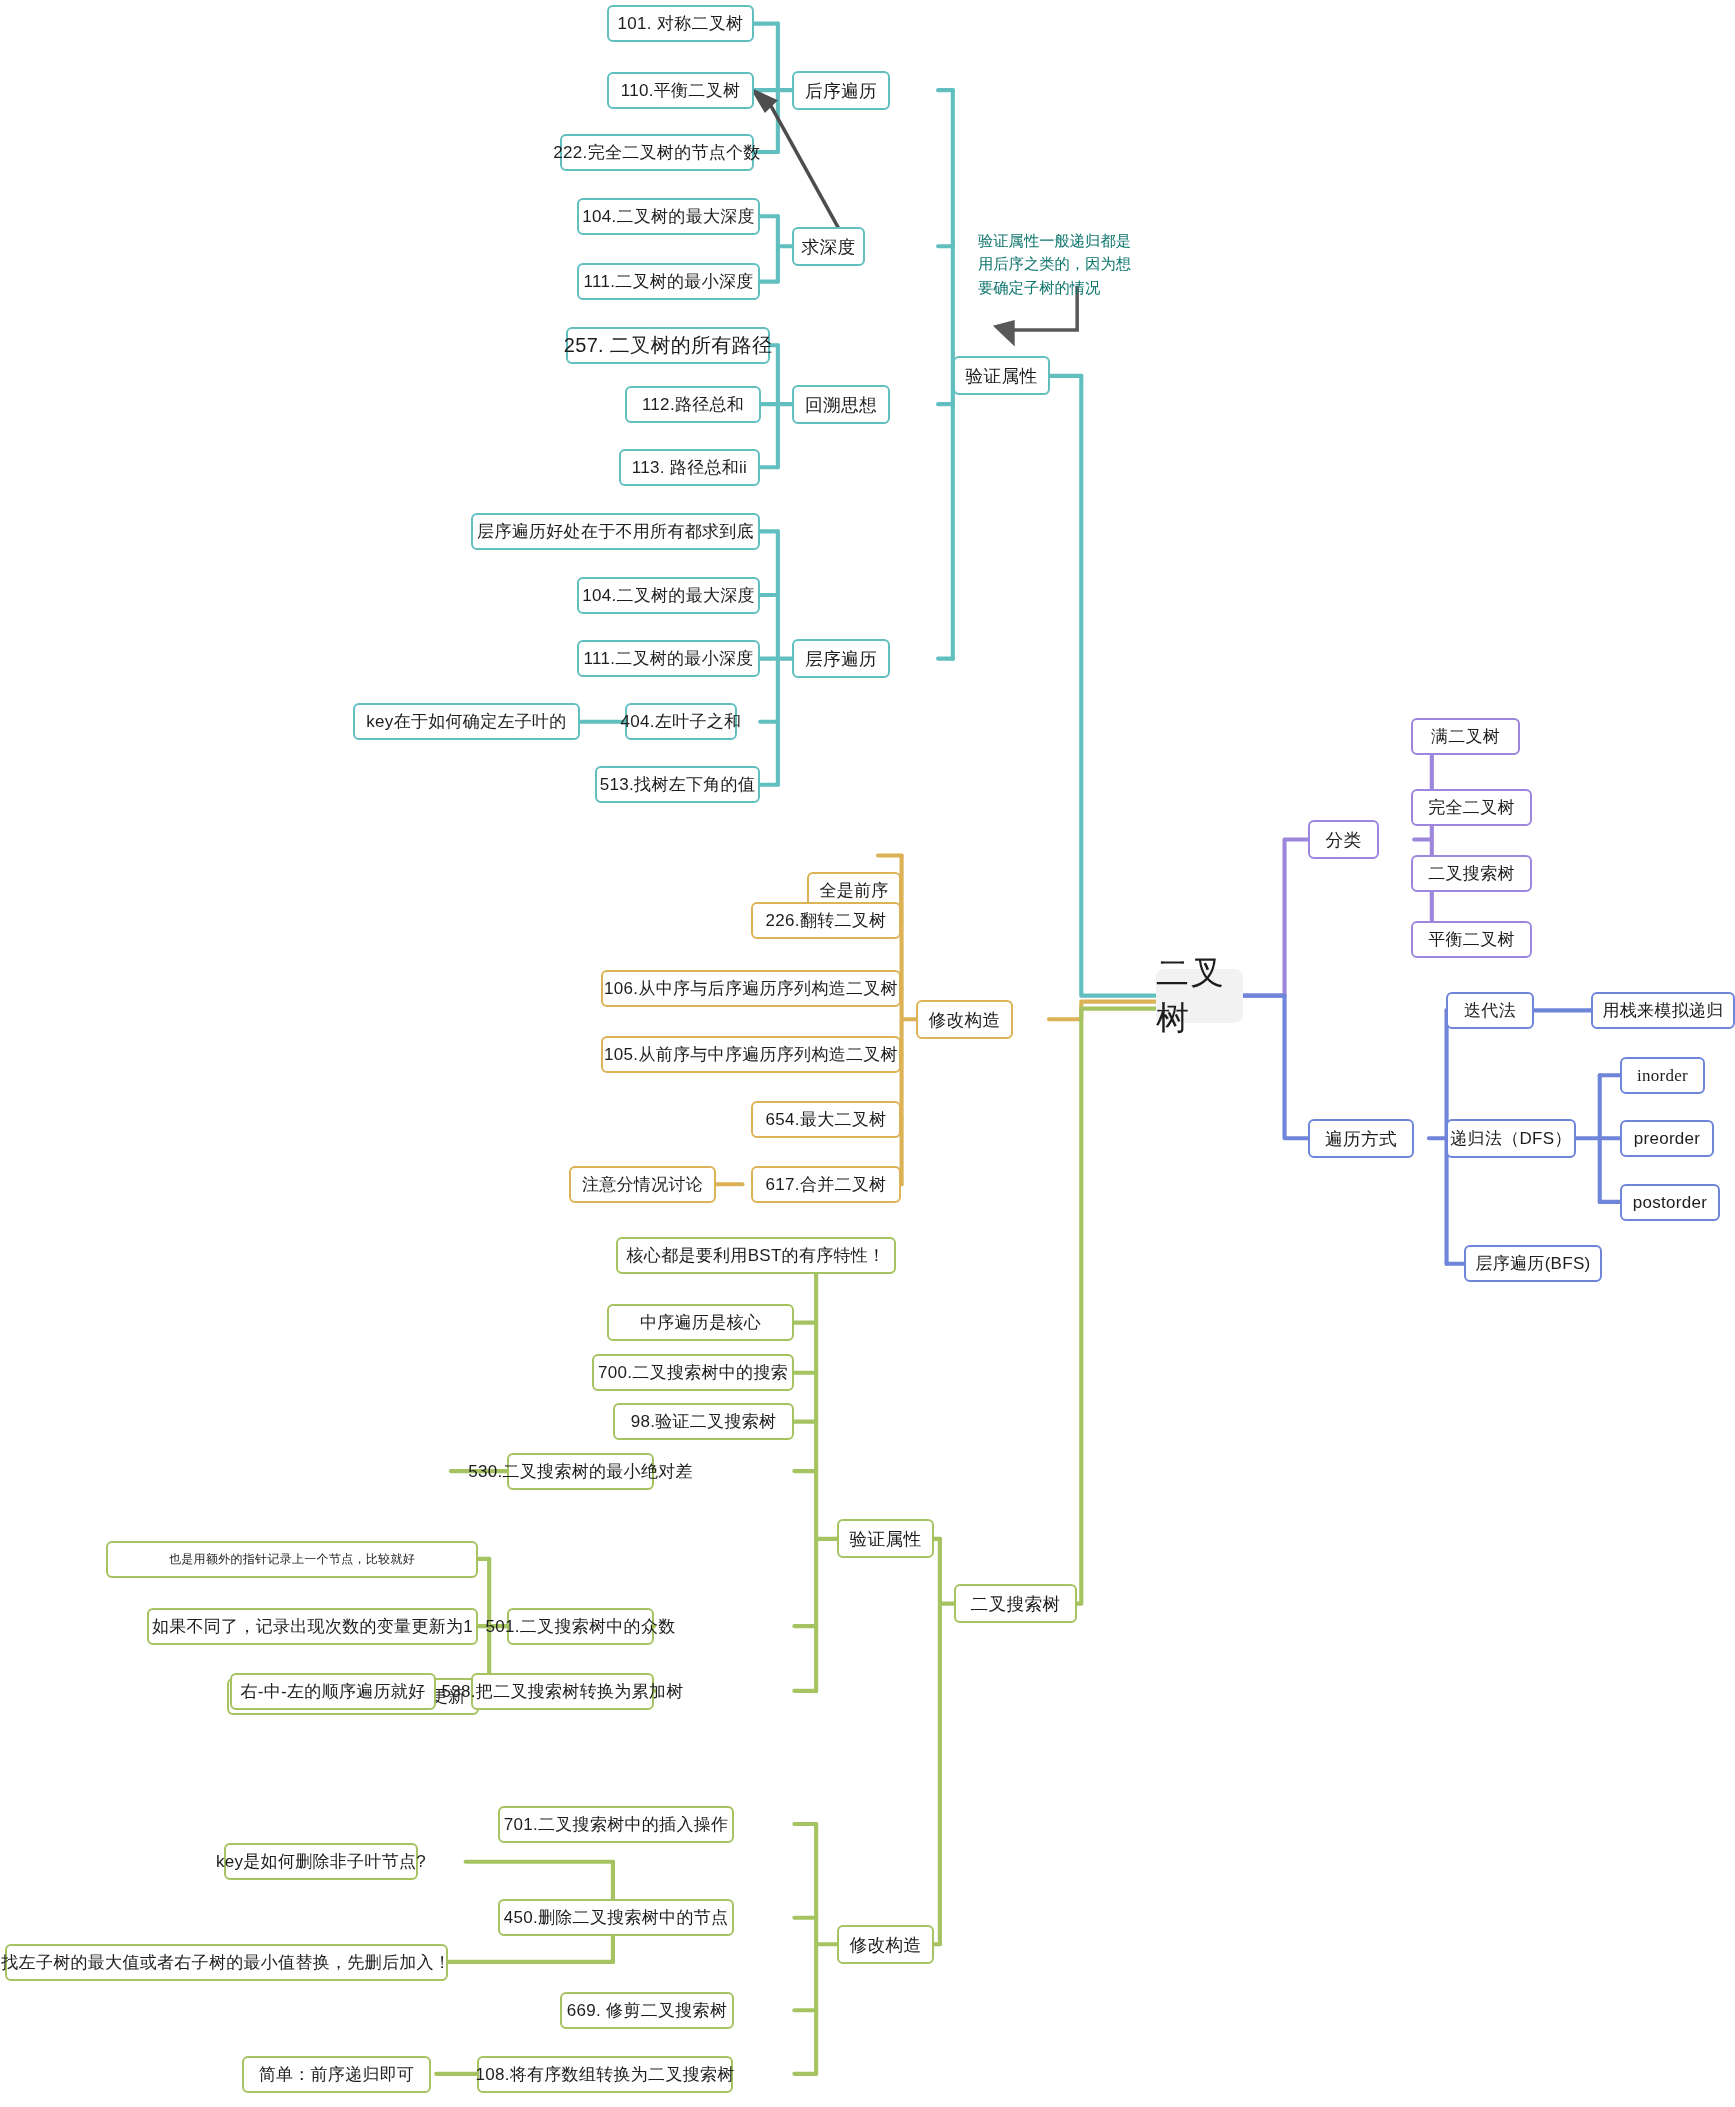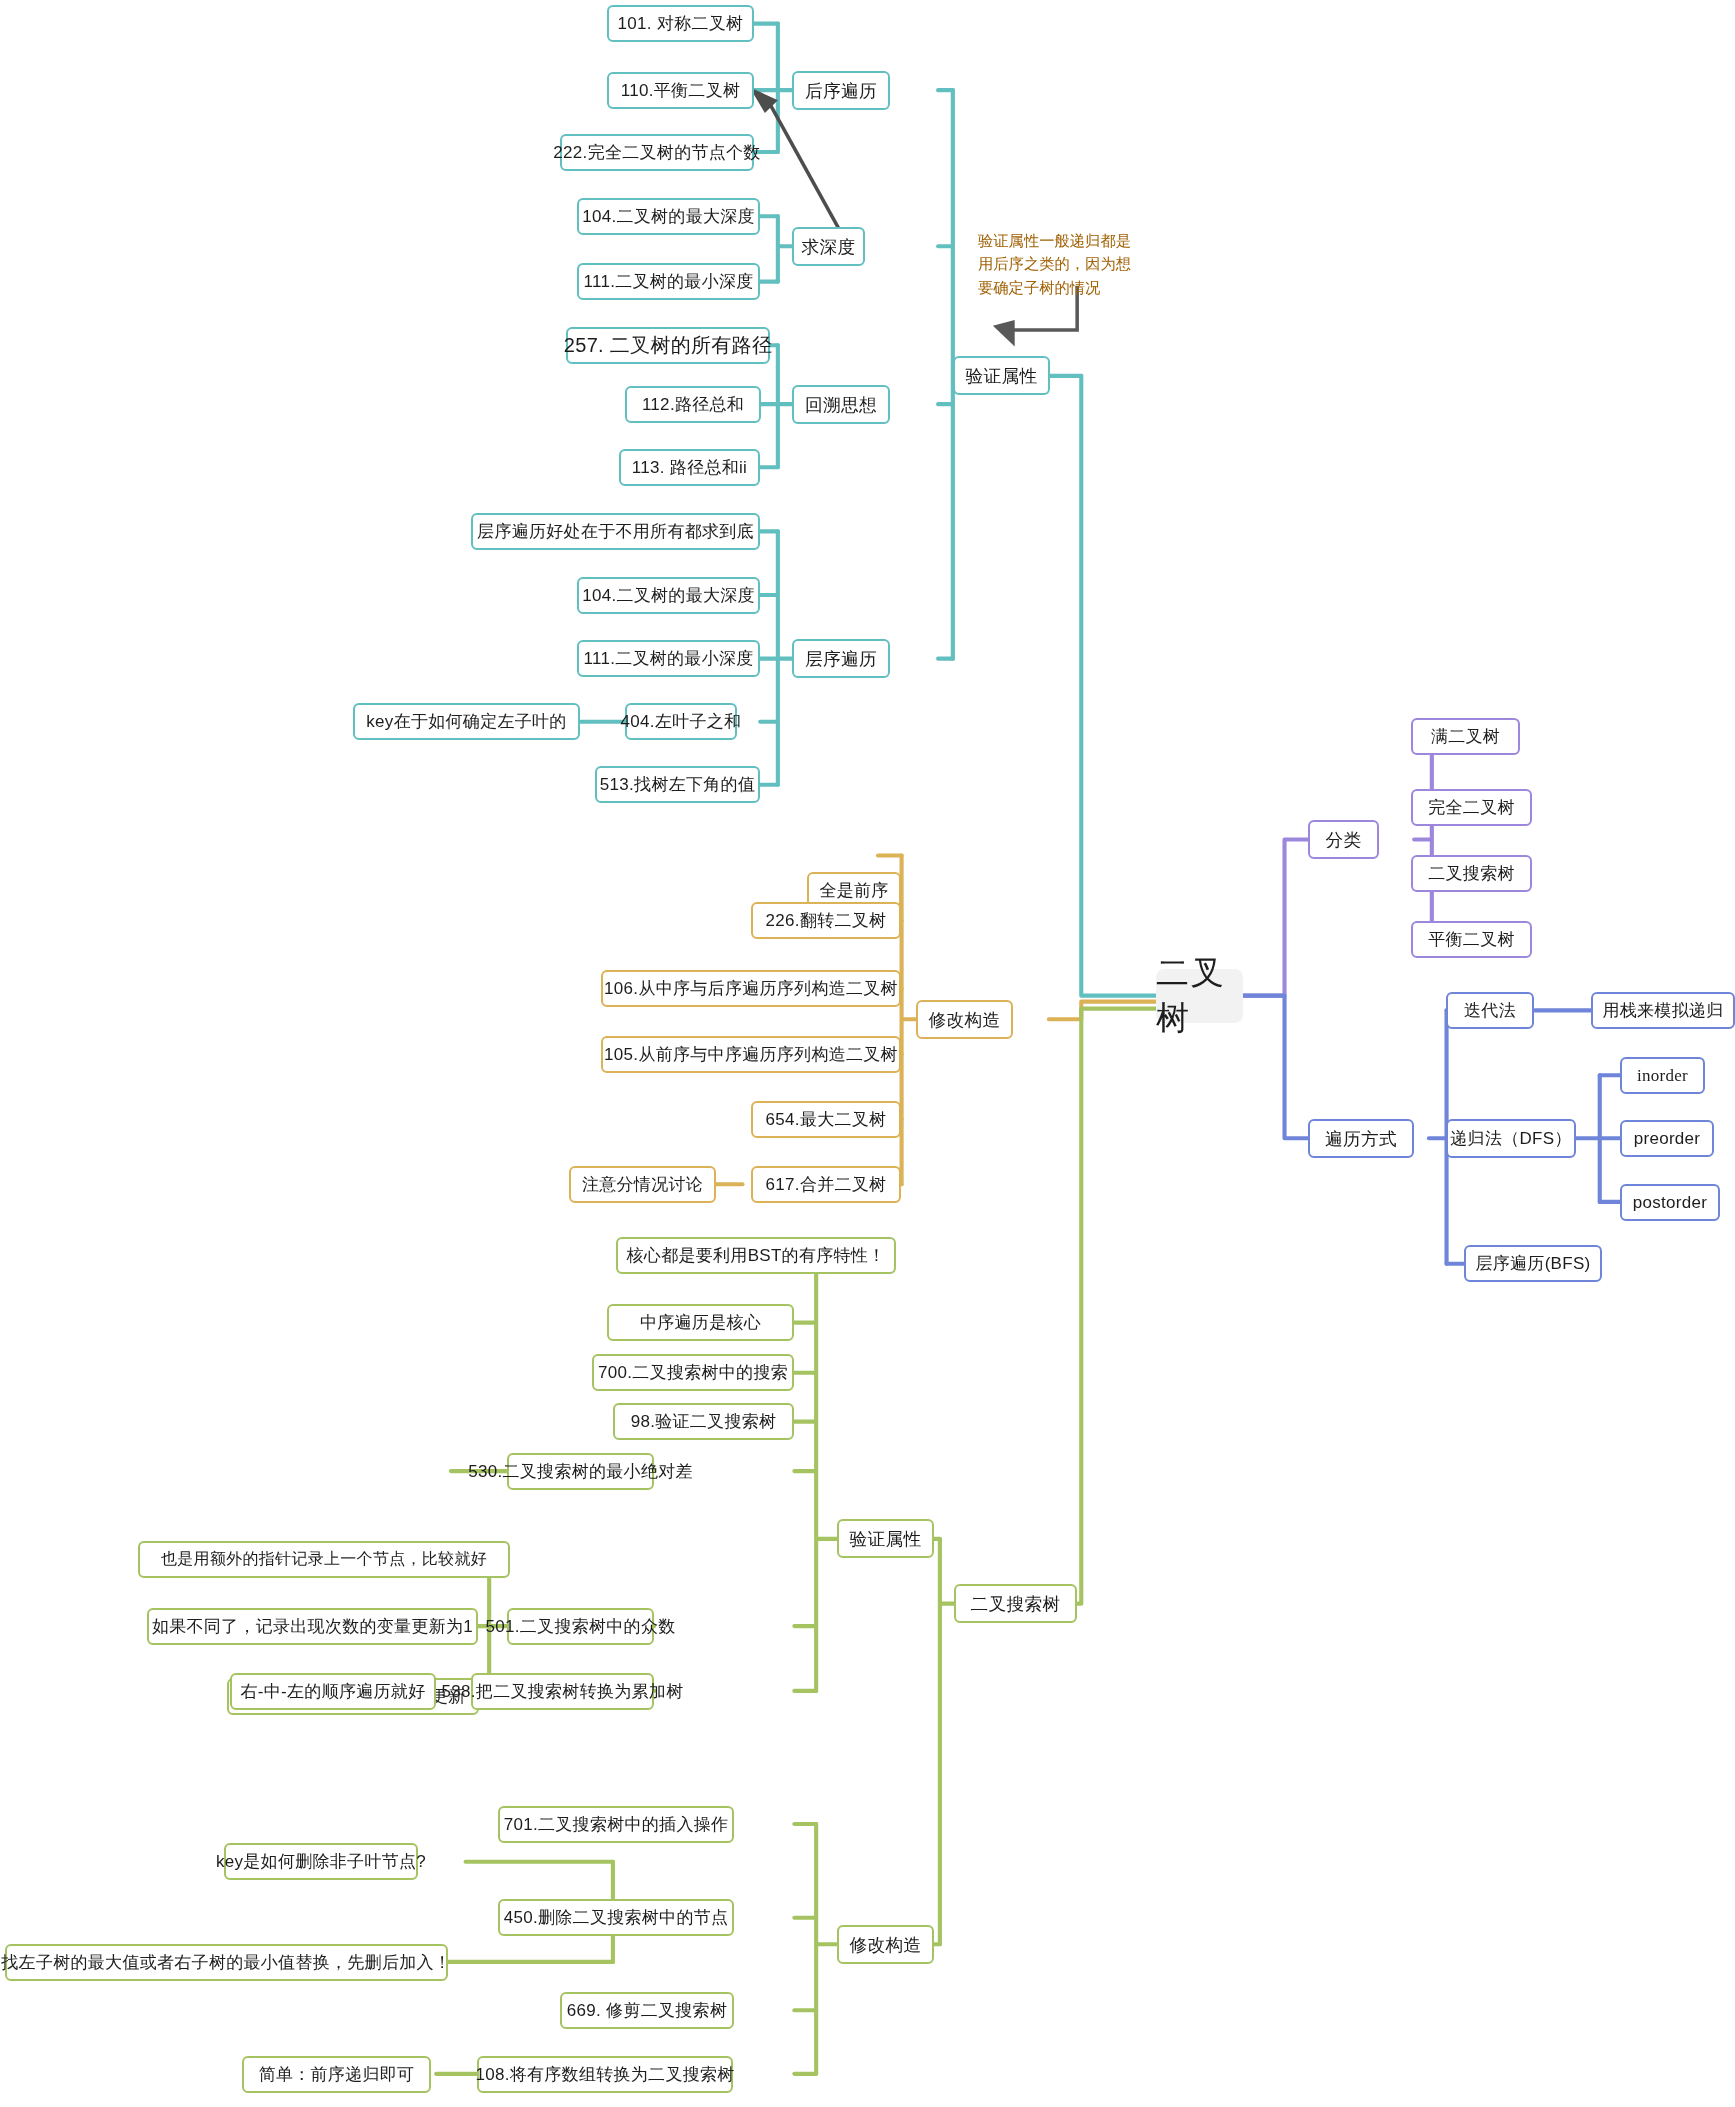--- a/index.html
+++ b/index.html
@@ -27,21 +27,21 @@
     background:#f2f2f2;
     border:none;
     border-radius:8.2px;
     display:flex;align-items:center;justify-content:center;
     color:#1d1d1d;
     font-size:33px;
     letter-spacing:1.8px;
   }
   .note{
     position:absolute;
-    color:#a16207;
+    color:#0f766e;
     font-size:15.3px;
     line-height:1.52;
     text-align:left;
     white-space:pre-line;
   }
   svg.links{position:absolute;left:0;top:0;width:1736px;height:2108px;pointer-events:none;}
   
   .c-teal{border-color:#62bfc0;}
   .c-orange{border-color:#dcb257;}
   .c-green{border-color:#a5c360;}
@@ -282,21 +282,21 @@
   </div>
   <div class="node c-green" style="left:613px;top:1403px;width:181px;height:37px;font-size:17px;">
     <span>98.验证二叉搜索树</span>
   </div>
   <div class="node c-green" style="left:507px;top:1453px;width:147px;height:37px;font-size:17px;">
     <span>530.二叉搜索树的最小绝对差</span>
   </div>
   <div class="node c-green" style="left:507px;top:1608px;width:147px;height:37px;font-size:17px;">
     <span>501.二叉搜索树中的众数</span>
   </div>
-  <div class="node c-green" style="left:106px;top:1541px;width:372px;height:37px;font-size:16px;margin-left:32px;">
+  <div class="node c-green" style="left:106px;top:1541px;width:372px;height:37px;font-size:12px;">
     <span>也是用额外的指针记录上一个节点，比较就好</span>
   </div>
   <div class="node c-green" style="left:147px;top:1608px;width:331px;height:37px;font-size:17px;">
     <span>如果不同了，记录出现次数的变量更新为1</span>
   </div>
   <div class="node c-green" style="left:227px;top:1678px;width:252px;height:37px;font-size:17px;">
     <span>如果大于最大的了，众数更新</span>
   </div>
   <div class="node c-green" style="left:471px;top:1673px;width:183px;height:37px;font-size:17px;">
     <span>538.把二叉搜索树转换为累加树</span>

